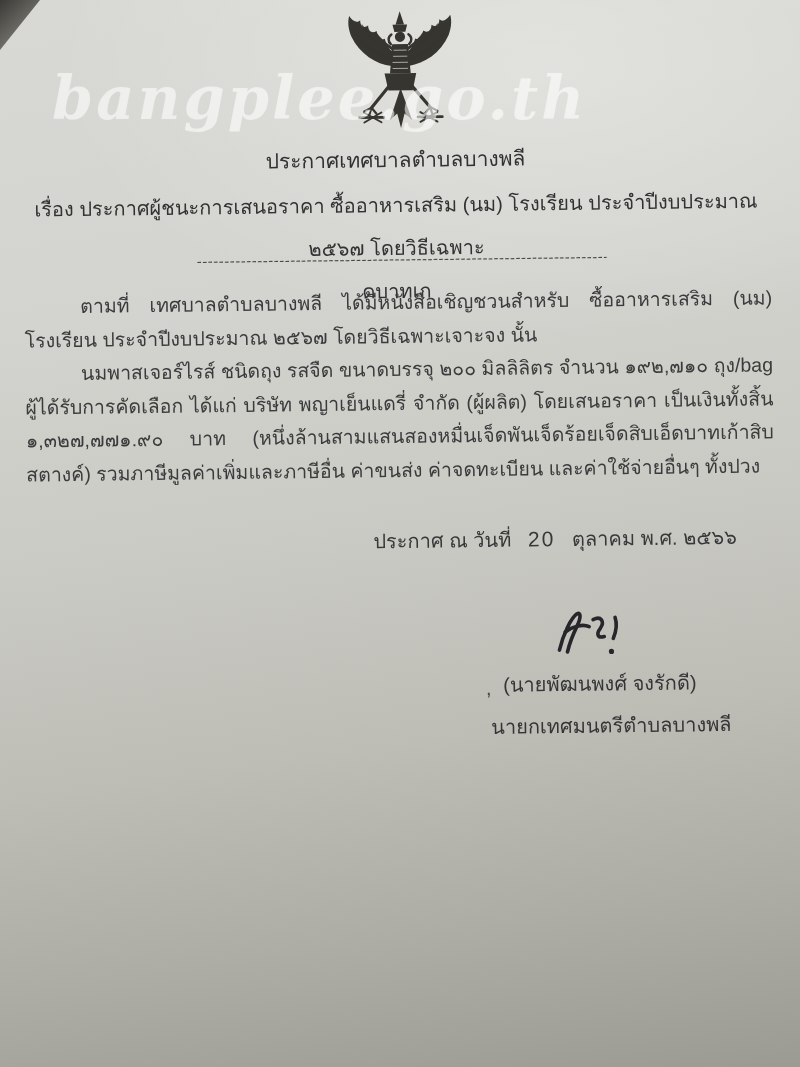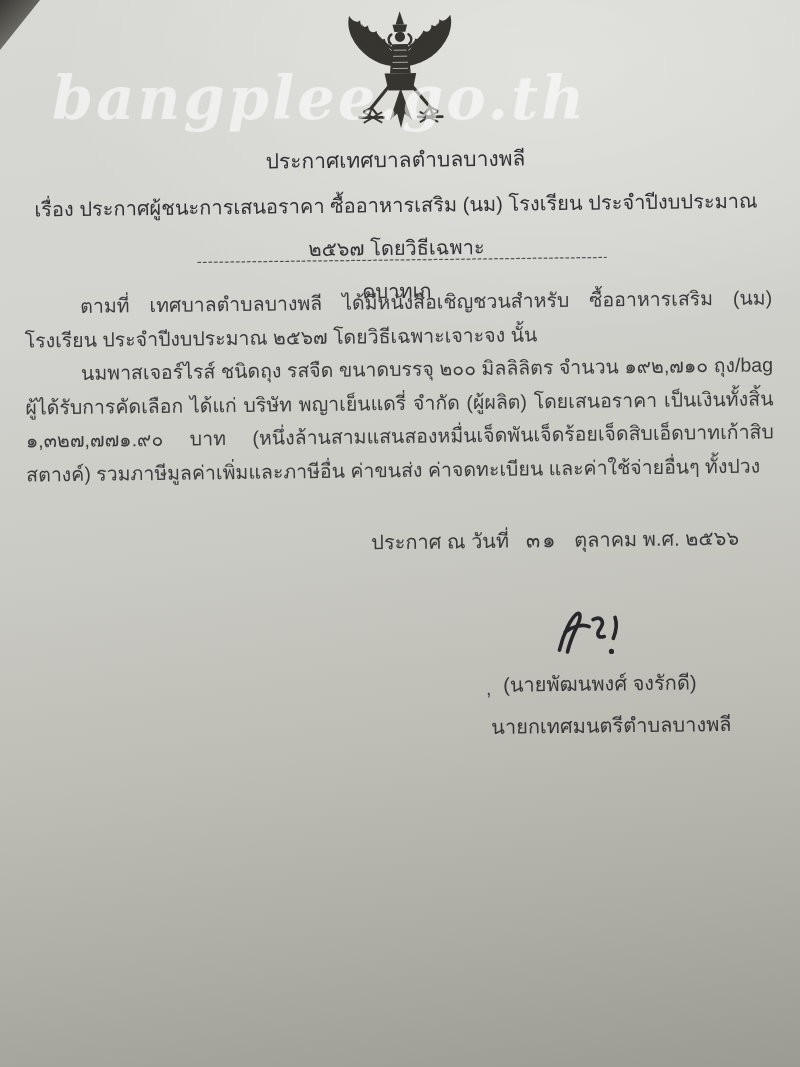--- a/index.html
+++ b/index.html
@@ -140,21 +140,21 @@
 
     <div class="sep">--------------------------------------------------------------------------------</div>
 
     <div class="bodytext">
       <p>ตามที่ เทศบาลตำบลบางพลี ได้มีหนังสือเชิญชวนสำหรับ ซื้ออาหารเสริม (นม) โรงเรียน ประจำปีงบประมาณ ๒๕๖๗ โดยวิธีเฉพาะเจาะจง  นั้น</p>
       <p>นมพาสเจอร์ไรส์ ชนิดถุง รสจืด ขนาดบรรจุ ๒๐๐ มิลลิลิตร จำนวน ๑๙๒,๗๑๐ ถุง/bag ผู้ได้รับการคัดเลือก ได้แก่ บริษัท พญาเย็นแดรี่ จำกัด (ผู้ผลิต) โดยเสนอราคา เป็นเงินทั้งสิ้น ๑,๓๒๗,๗๗๑.๙๐ บาท (หนึ่งล้านสามแสนสองหมื่นเจ็ดพันเจ็ดร้อยเจ็ดสิบเอ็ดบาทเก้าสิบสตางค์) รวมภาษีมูลค่าเพิ่มและภาษีอื่น ค่าขนส่ง ค่าจดทะเบียน และค่าใช้จ่ายอื่นๆ ทั้งปวง</p>
     </div>
 
     <div class="dateline">
       <span>ประกาศ ณ วันที่</span>&nbsp;&nbsp;
-      <span class="day">๓๑</span>&nbsp;&nbsp;
+      <span class="day">20</span>&nbsp;&nbsp;
       <span>ตุลาคม พ.ศ. ๒๕๖๖</span>
     </div>
 
     <div class="sig-mark">
       <svg viewBox="0 0 92 66" xmlns="http://www.w3.org/2000/svg">
         <g fill="none" stroke="#26262b" stroke-width="3.6" stroke-linecap="round">
           <path d="M10 44 C14 28 22 12 28 8 C32 6 32 12 28 20 C24 28 20 38 18 46"></path>
           <path d="M16 26 C24 20 34 18 40 21"></path>
           <path d="M44 14 C52 10 56 16 51 23 C47 28 48 33 55 31"></path>
           <path d="M66 12 C68 18 67 26 64 33"></path>

